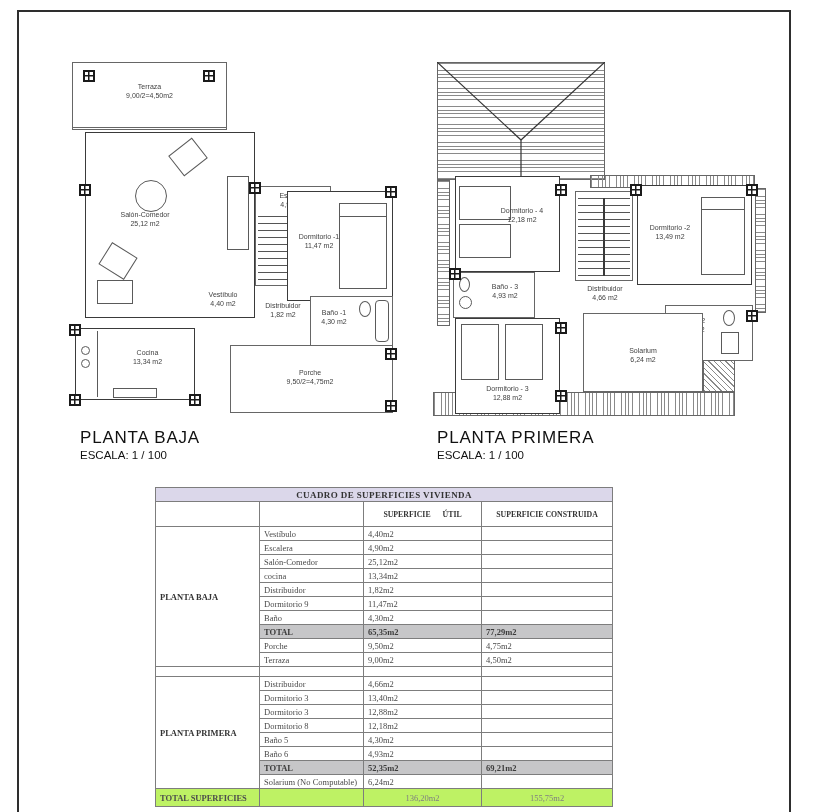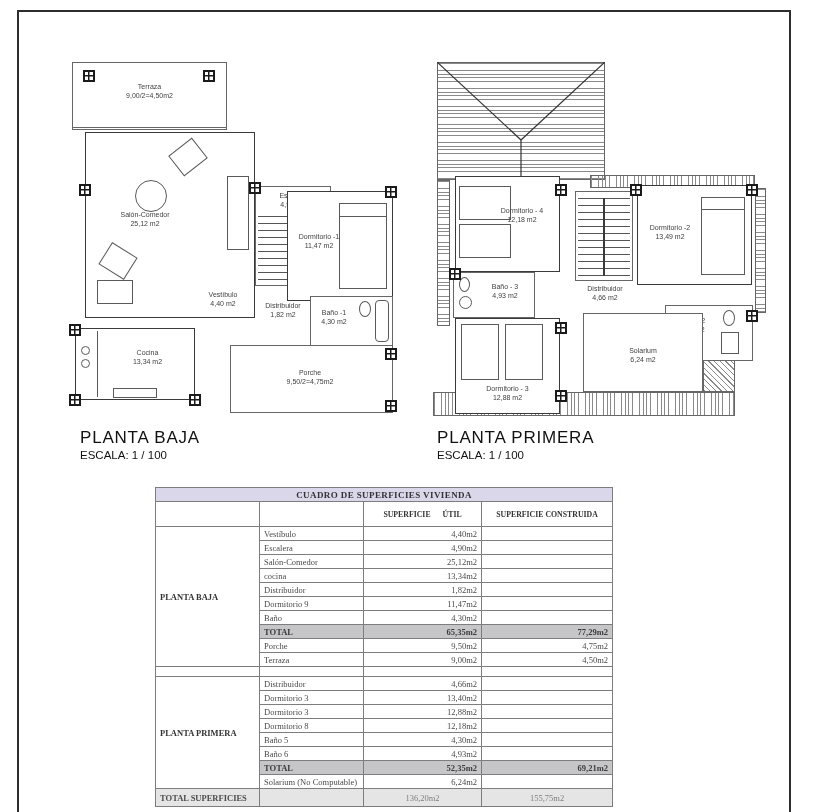--- a/index.html
+++ b/index.html
@@ -37,24 +37,24 @@
   table.surf{position:absolute;left:155px;top:487px;width:457px;border-collapse:collapse;table-layout:fixed;
     font-size:8.5px;color:#4a4a4a;}
   table.surf td{border:1px solid #7d7d7d;padding:0 4px;height:14px;overflow:hidden;white-space:nowrap;box-sizing:border-box;}
   table.surf{border:1.5px solid #4a4a4a;font-family:Liberation Serif, serif;}
   td.t-title{height:16px;background:#dbd7ea;font-weight:bold;text-align:center;font-size:9px;color:#333;
     letter-spacing:0.4px;white-space:pre;}
   tr.hdr td{height:25px;font-weight:bold;font-size:7.8px;text-align:center;color:#333;}
   td.c-util-h{word-spacing:10px;}
   td.c-cat{font-weight:bold;font-size:8.5px;color:#333;padding-left:6px;background:#fff;}
   td.c-name{padding-left:6px;}
-  td.c-val{text-align:right;}
+  td.c-val{text-align:left;}
   tr.total td{background:#c6c6c8;font-weight:bold;color:#3c3c3c;}
   tr.spacer td{height:10px;}
-  tr.grand td{background:#e5e5e5;height:18px;}
+  tr.grand td{background:#bef264;height:18px;}
   tr.grand td.g-label{font-weight:bold;color:#4c4c4c;}
   tr.grand td.g-val{color:#7f7f7f;text-align:center;}
 </style>
 </head>
 <body>
 
 <div class="frame"></div>
 
 <div class="plan" id="plan-baja" style="left:55px;top:58px;width:340px;height:362px;">
 

